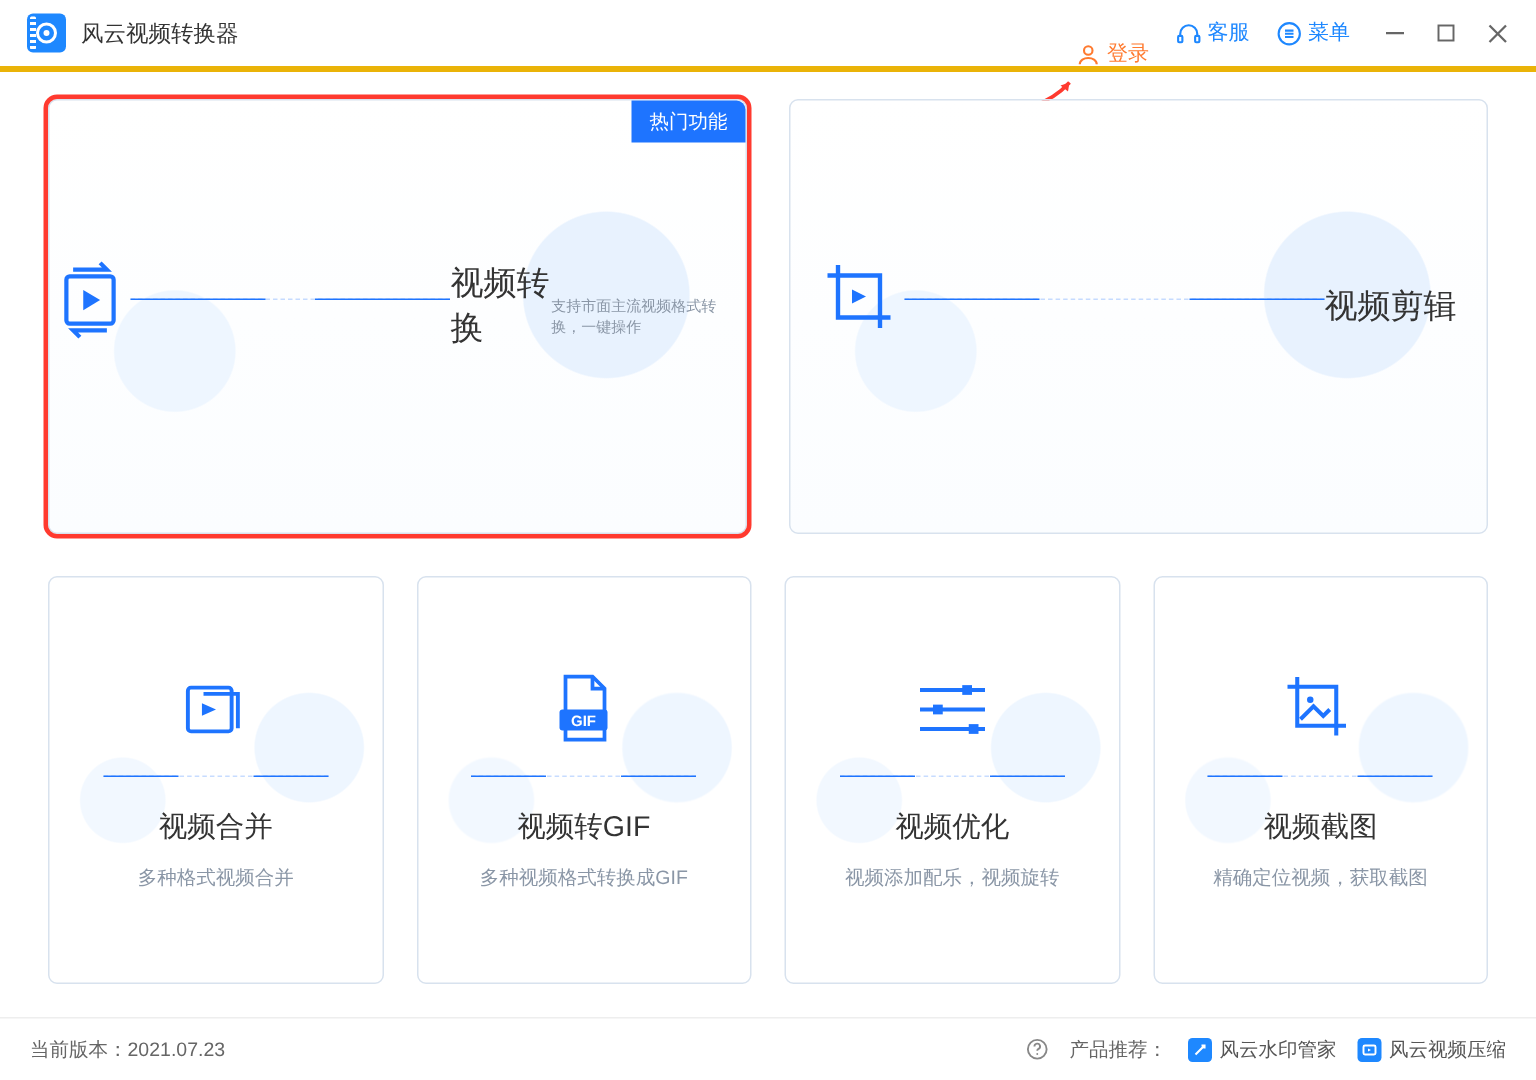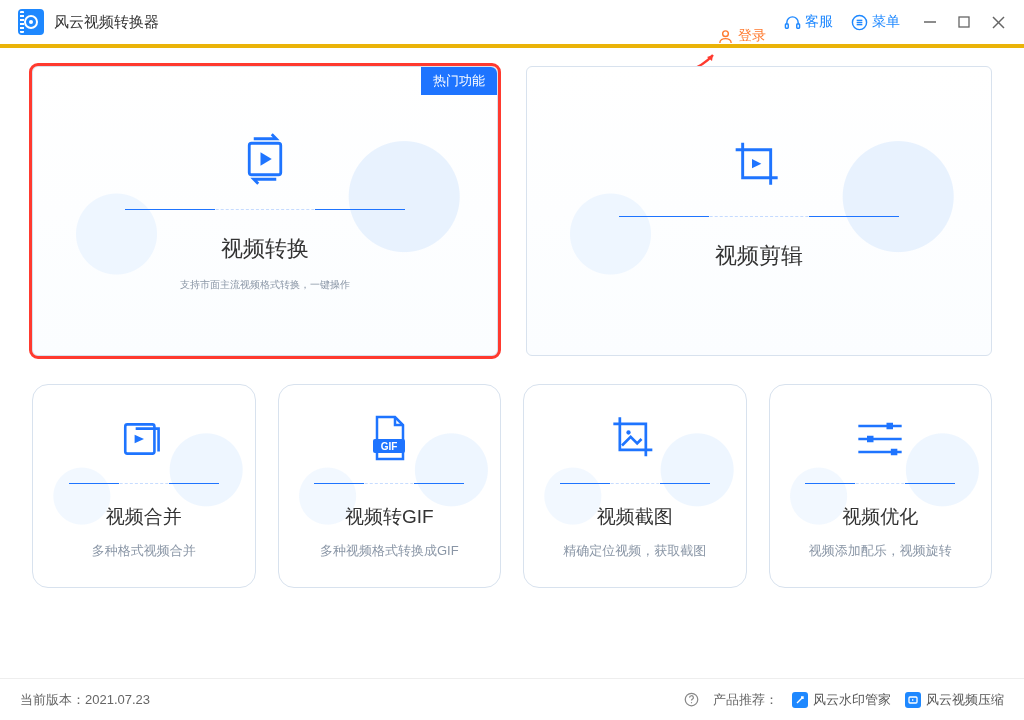--- a/index.html
+++ b/index.html
@@ -59,21 +59,21 @@
   .row1 {
     display: flex; gap: 28px; margin-bottom: 28px;
   }
   .card-large {
     flex: 1;
     height: 290px;
     border: 1px solid #d8e2ee;
     border-radius: 6px;
     position: relative;
     cursor: pointer;
-    display: flex; flex-direction: column; align-items: center; justify-content: center;
+    display: flex; flex-direction: row; align-items: center; justify-content: center;
     background:
       radial-gradient(circle at 80% 45%, #e8f2fe 0 55px, transparent 56px),
       radial-gradient(circle at 18% 58%, #eef6ff 0 40px, transparent 41px),
       linear-gradient(to bottom, #fff, #fbfdff);
   }
   .card-large.highlighted { outline: 3px solid #ff3a2f; outline-offset: 0; }
   .hot-badge {
     position: absolute; right: 0; top: 0;
     background: #1e74ff; color: #fff;
     font-size: 13px; padding: 5px 12px;
@@ -95,23 +95,23 @@
   }
   .divider-line::before{left:0}
   .divider-line::after{right:0}
   .card-title { font-size: 22px; color: #333; margin-bottom: 14px; }
   .card-desc { font-size: 10px; color: #8a96a6; }
   .row2 {
     display: flex; gap: 22px;
   }
   .card-small {
     flex: 1;
-    height: 204px;
+    height: 272px;
     border: 1px solid #d8e2ee;
-    border-radius: 16px;
+    border-radius: 6px;
     cursor: pointer;
     display: flex; flex-direction: column; align-items: center; justify-content: center;
     background:
       radial-gradient(circle at 78% 42%, #eef6ff 0 36px, transparent 37px),
       radial-gradient(circle at 22% 55%, #f2f8ff 0 28px, transparent 29px),
       #fff;
   }
   .card-icon-small {
     width: 52px; height: 52px; color: #1e74ff;
     margin-bottom: 18px;
@@ -267,46 +267,46 @@
           <text x="24" y="37" text-anchor="middle" font-size="10" font-weight="bold" fill="#fff" stroke="none" font-family="sans-serif">GIF</text>
         </svg>
       </div>
       <div class="divider-line-sm"></div>
       <div class="card-title">视频转GIF</div>
       <div class="card-desc">多种视频格式转换成GIF</div>
     </div>
 
     <div class="card-small">
       <div class="card-icon-small">
-        <svg width="52" height="52" viewBox="0 0 48 48" fill="none" stroke="currentColor" stroke-width="2.5">
-          <path d="M10 4 V34 H40"></path>
-          <path d="M4 10 H34 V40"></path>
-          <circle cx="18" cy="18" r="2" fill="currentColor" stroke="none"></circle>
-          <path d="M12 30 L20 22 L26 28 L30 24"></path>
-        </svg>
-      </div>
-      <div class="divider-line-sm"></div>
-      <div class="card-title">视频截图</div>
-      <div class="card-desc">精确定位视频，获取截图</div>
-    </div>
-
-    <div class="card-small">
-      <div class="card-icon-small">
         <svg width="52" height="46" viewBox="0 0 48 40" fill="none" stroke="currentColor" stroke-width="2.5">
           <line x1="4" y1="8" x2="44" y2="8"></line>
           <line x1="4" y1="20" x2="44" y2="20"></line>
           <line x1="4" y1="32" x2="44" y2="32"></line>
           <rect x="30" y="5" width="6" height="6" fill="currentColor" stroke="none"></rect>
           <rect x="12" y="17" width="6" height="6" fill="currentColor" stroke="none"></rect>
           <rect x="34" y="29" width="6" height="6" fill="currentColor" stroke="none"></rect>
         </svg>
       </div>
       <div class="divider-line-sm"></div>
       <div class="card-title">视频优化</div>
       <div class="card-desc">视频添加配乐，视频旋转</div>
+    </div>
+
+    <div class="card-small">
+      <div class="card-icon-small">
+        <svg width="52" height="52" viewBox="0 0 48 48" fill="none" stroke="currentColor" stroke-width="2.5">
+          <path d="M10 4 V34 H40"></path>
+          <path d="M4 10 H34 V40"></path>
+          <circle cx="18" cy="18" r="2" fill="currentColor" stroke="none"></circle>
+          <path d="M12 30 L20 22 L26 28 L30 24"></path>
+        </svg>
+      </div>
+      <div class="divider-line-sm"></div>
+      <div class="card-title">视频截图</div>
+      <div class="card-desc">精确定位视频，获取截图</div>
     </div>
   </div>
 </div>
 
 <div class="footer">
   <span>当前版本：</span>
   <span>2021.07.23</span>
   <div class="footer-spacer"></div>
   <div class="footer-right">
     <span class="help-icon">

